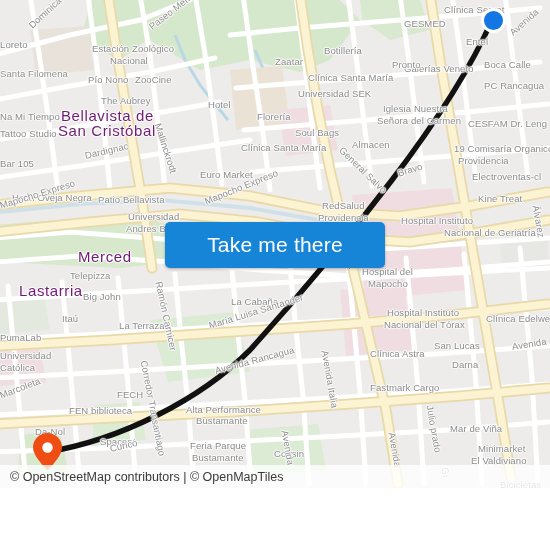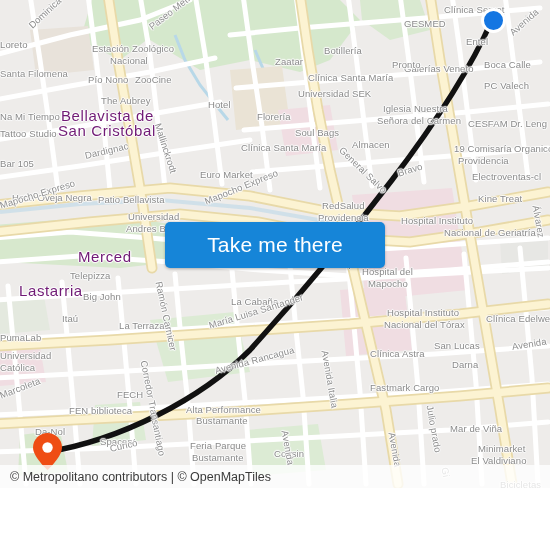--- a/index.html
+++ b/index.html
@@ -188,21 +188,21 @@
         <div class="maplabel poi" style="left: 110px; top: 55px;">Nacional</div>
         <div class="maplabel poi" style="left: 135px; top: 74px;">ZooCine</div>
         <div class="maplabel street" style="left: 150px; top: 22px; transform: rotate(-38deg); transform-origin: 0px 50%;">Paseo Metropolitano</div>
         <div class="maplabel poi" style="left: 275px; top: 56px;">Zaatar</div>
         <div class="maplabel poi" style="left: 324px; top: 45px;">Botillería</div>
         <div class="maplabel poi" style="left: 404px; top: 18px;">GESMED</div>
         <div class="maplabel poi" style="left: 444px; top: 4px;">Clínica Servet</div>
         <div class="maplabel poi" style="left: 404px; top: 63px;">Galerías Veneto</div>
         <div class="maplabel poi" style="left: 484px; top: 59px;">Boca Calle</div>
         <div class="maplabel poi" style="left: 392px; top: 59px;">Pronto</div>
-        <div class="maplabel poi" style="left: 484px; top: 80px;">PC Valech</div>
+        <div class="maplabel poi" style="left: 484px; top: 80px;">PC Rancagua</div>
         <div class="maplabel poi" style="left: 308px; top: 72px;">Clínica Santa María</div>
         <div class="maplabel poi" style="left: 298px; top: 88px;">Universidad SEK</div>
         <div class="maplabel poi" style="left: 383px; top: 103px;">Iglesia Nuestra</div>
         <div class="maplabel poi" style="left: 377px; top: 115px;">Señora del Carmen</div>
         <div class="maplabel poi" style="left: 468px; top: 118px;">CESFAM Dr. Leng</div>
         <div class="maplabel poi" style="left: 454px; top: 143px;">19 Comisaría</div>
         <div class="maplabel poi" style="left: 458px; top: 155px;">Providencia</div>
         <div class="maplabel poi" style="left: 514px; top: 143px;">Organico</div>
         <div class="maplabel poi" style="left: 472px; top: 171px;">Electroventas-cl</div>
         <div class="maplabel poi" style="left: 478px; top: 193px;">Kine Treat</div>
@@ -290,17 +290,17 @@
         <path d="M14.5,0 C6.5,0 0,6.5 0,14.5 C0,24 14.5,37 14.5,37 C14.5,37 29,24 29,14.5 C29,6.5 22.5,0 14.5,0 Z" fill="#ef4d14"></path>
         <circle cx="14.5" cy="14.5" r="5.2" fill="#ffffff"></circle>
       </svg>
     </div>
 
     <div id="dest-marker"></div>
 
     <button id="cta">Take me there</button>
 
     <div id="attrib">
-      <span>© Metropolitano contributors | © OpenMapTiles</span>
+      <span>© OpenStreetMap contributors | © OpenMapTiles</span>
     </div>
   </div>
 
 </div>
 
 </body></html>

